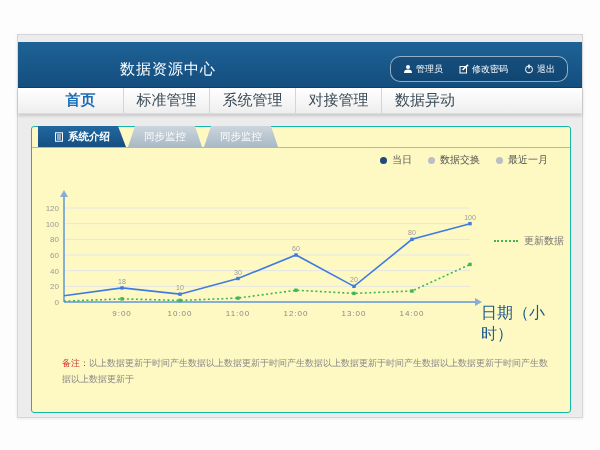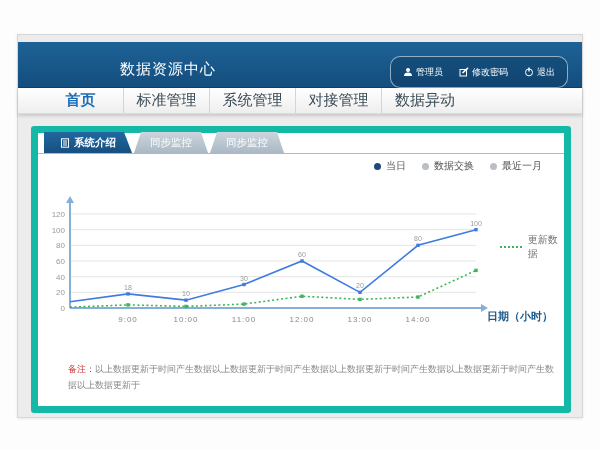--- a/index.html
+++ b/index.html
@@ -10,55 +10,55 @@
     background:#ececec; border:1px solid #d6d6d6; box-shadow:0 1px 3px rgba(0,0,0,.08); }
 
   
   .header { position:absolute; left:0; top:7px; width:100%; height:46px;
     background:linear-gradient(#1e6296,#134e7e); border-bottom:1px solid #0d3f68; }
   .logo { position:absolute; left:28px; top:6px; color:#fff; }
   .brand { font-size:16px; font-weight:bold; letter-spacing:.5px; font-style:italic; }
   .brand .accent { color:#e8542f; font-style:italic; }
   .brand-sub { font-size:11px; font-weight:bold; letter-spacing:3px; margin-top:1px; }
   .app-title { position:absolute; left:102px; top:18px; color:#fff; font-size:15px; letter-spacing:1px; }
-  .user-pill { position:absolute; right:14px; top:14px; height:32px; display:flex; align-items:center;
+  .user-pill { position:absolute; right:14px; top:14px; height:26px; display:flex; align-items:center;
     border:1px solid rgba(255,255,255,.55); border-radius:10px; background:rgba(8,40,70,.25); padding:0 4px;justify-content:space-between; }
   .user-item { display:flex; align-items:center; gap:3px; color:#fff; font-size:9px;
     padding:0 8px; cursor:pointer; white-space:nowrap; }
   .user-item svg { display:block; }
 
   
   .nav { position:absolute; left:0; top:53px; width:100%; height:26px;
     background:linear-gradient(#ffffff,#eeeeee); display:flex; align-items:stretch;
     padding-left:20px; box-shadow:0 2px 3px rgba(0,0,0,.15); border-bottom:1px solid #dcdcdc; }
   .nav-item { width:86px; display:flex; align-items:center; justify-content:center;
     font-size:15px; color:#3a4a55; border-right:1px solid #d5d5d5; cursor:pointer; }
   .nav-item:last-child { border-right:none; }
   .nav-item.active { color:#1d6db5; font-weight:bold; }
 
   
   .panel { position:absolute; left:13px; top:91px; width:540px; height:287px;
-    background:#ffffff; border:7px solid #14b8a6; border-radius:3px; }
+    background:#fef9c3; border:1px solid #14b8a6; border-radius:3px; }
 
   .tabbar { position:absolute; left:0; top:0; width:100%; height:21px;
     border-bottom:1px solid #9dbdd6; display:flex; align-items:flex-end; padding-left:6px; }
   .tab { height:21px; display:flex; align-items:center; justify-content:center; gap:4px;
     font-size:10.5px; color:#fff; padding:0 16px; cursor:pointer;
     background:linear-gradient(#ccd5dc,#a9b9c5);
     clip-path:polygon(7px 0, calc(100% - 7px) 0, 100% 100%, 0 100%); margin-right:2px; }
   .tab.active { background:linear-gradient(#2168a0,#164f80); font-weight:bold;
     clip-path:polygon(0 0, calc(100% - 8px) 0, 100% 100%, 0 100%); }
 
   .radios { position:absolute; right:22px; top:26px; display:flex; gap:16px; }
   .radio { display:flex; align-items:center; gap:5px; font-size:10px; color:#555; cursor:pointer; }
   .radio .dot { width:7px; height:7px; border-radius:50%; background:#b9bfc5; }
   .radio.selected .dot { background:#1d4a7a; }
 
   .ylabel { position:absolute; left:14px; top:42px; font-size:11px; font-weight:bold; color:#1c5a8c; letter-spacing:1px; }
-  .xlabel { position:absolute; left:449px; top:176px; font-size:11px; font-weight:bold; color:#1c5a8c; }
+  .xlabel { position:absolute; left:449px; top:176px; font-size:16px; font-weight:normal; color:#1c5a8c; }
 
   .chart-svg { position:absolute; left:8px; top:60px; }
 
   .legend { position:absolute; left:462px; top:104px; }
   .legend-item { display:flex; align-items:center; gap:6px; height:20px; cursor:pointer; }
   .legend-sample { width:24px; border-top-width:2px; }
   .legend-label { font-size:10px; color:#777; }
 
   .note { position:absolute; left:30px; top:228px; width:486px; font-size:9px; color:#888; line-height:16px; }
   .note-red { color:#cc3333; }

